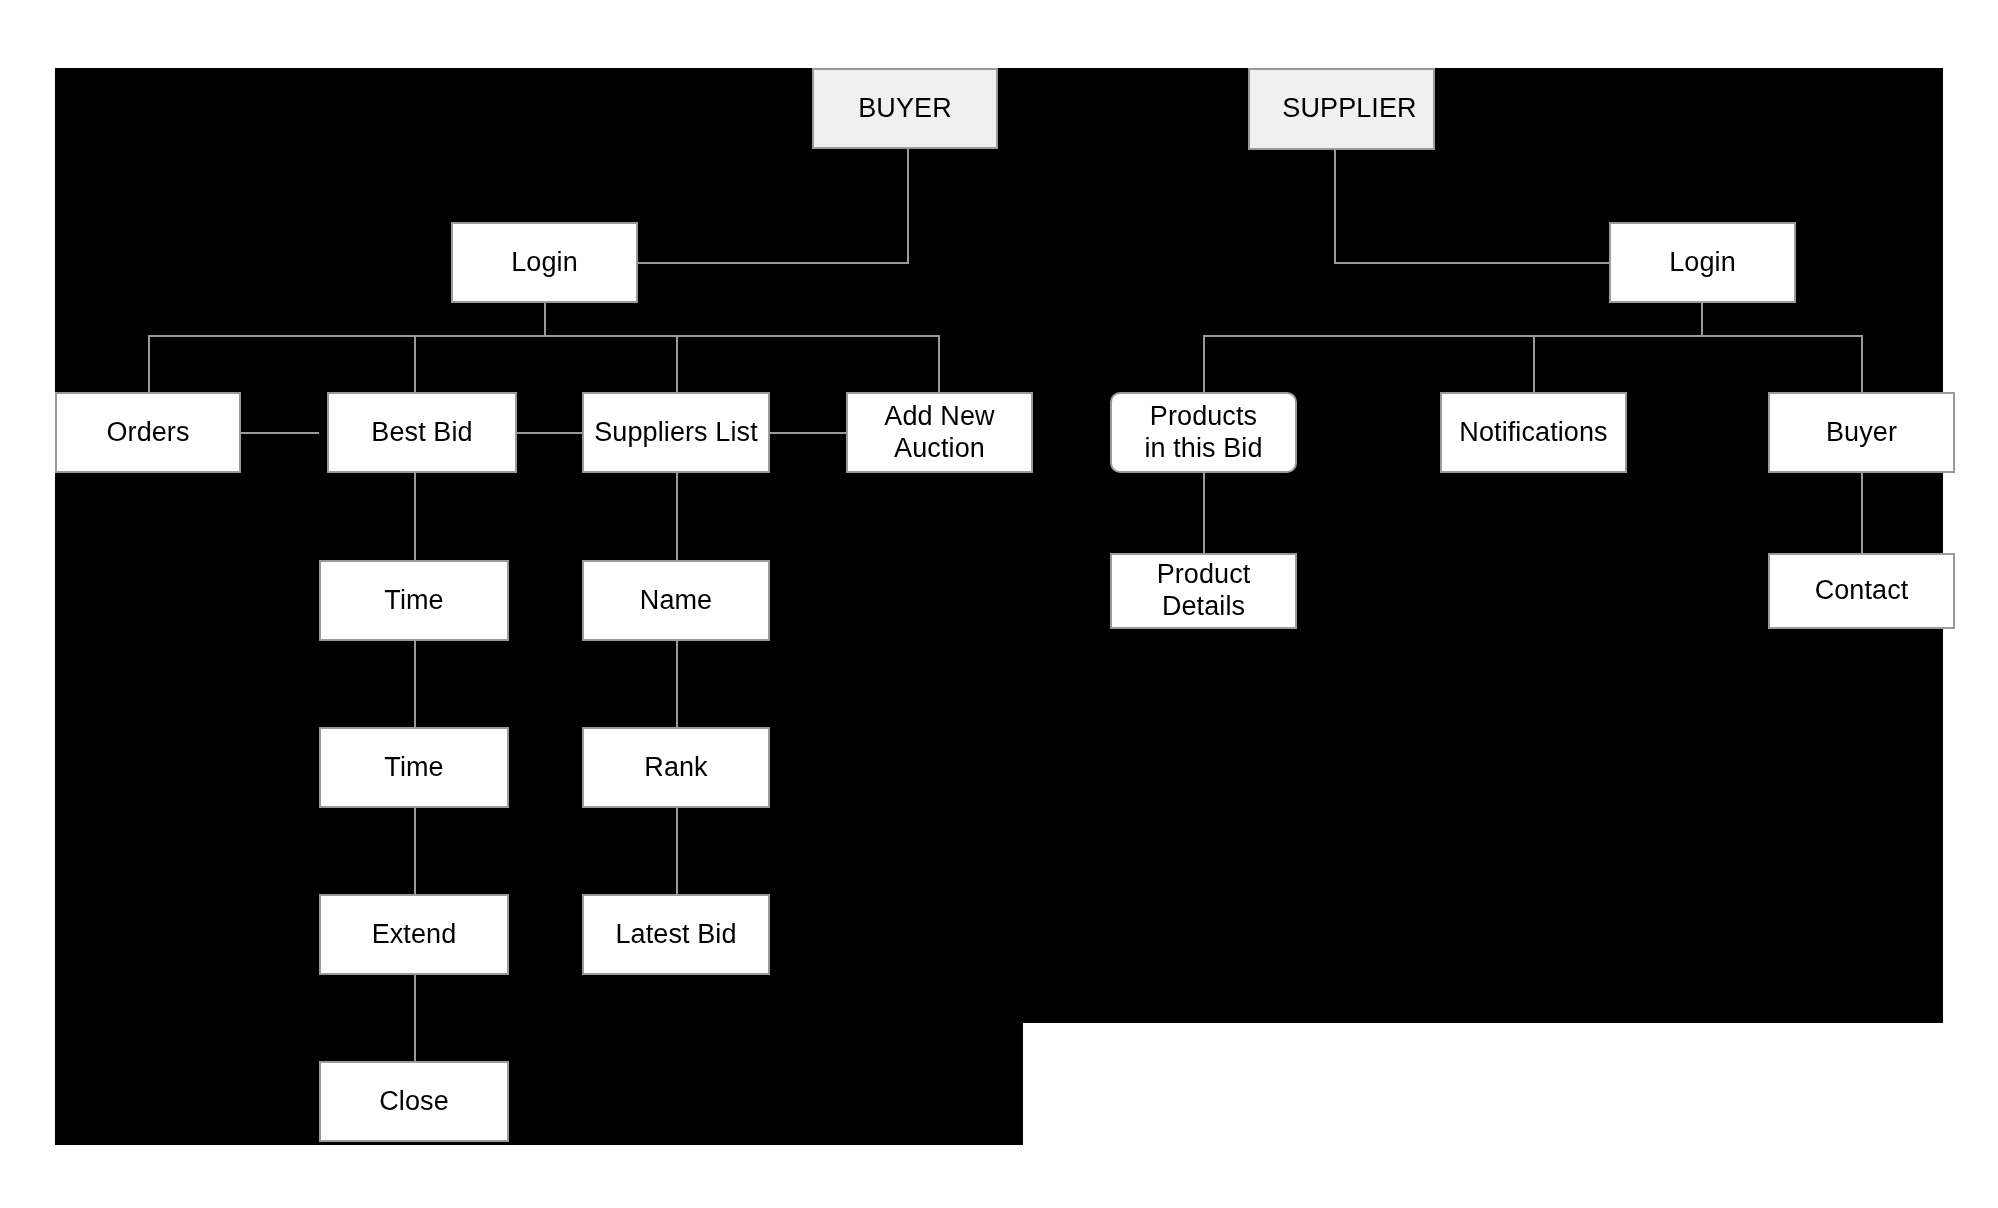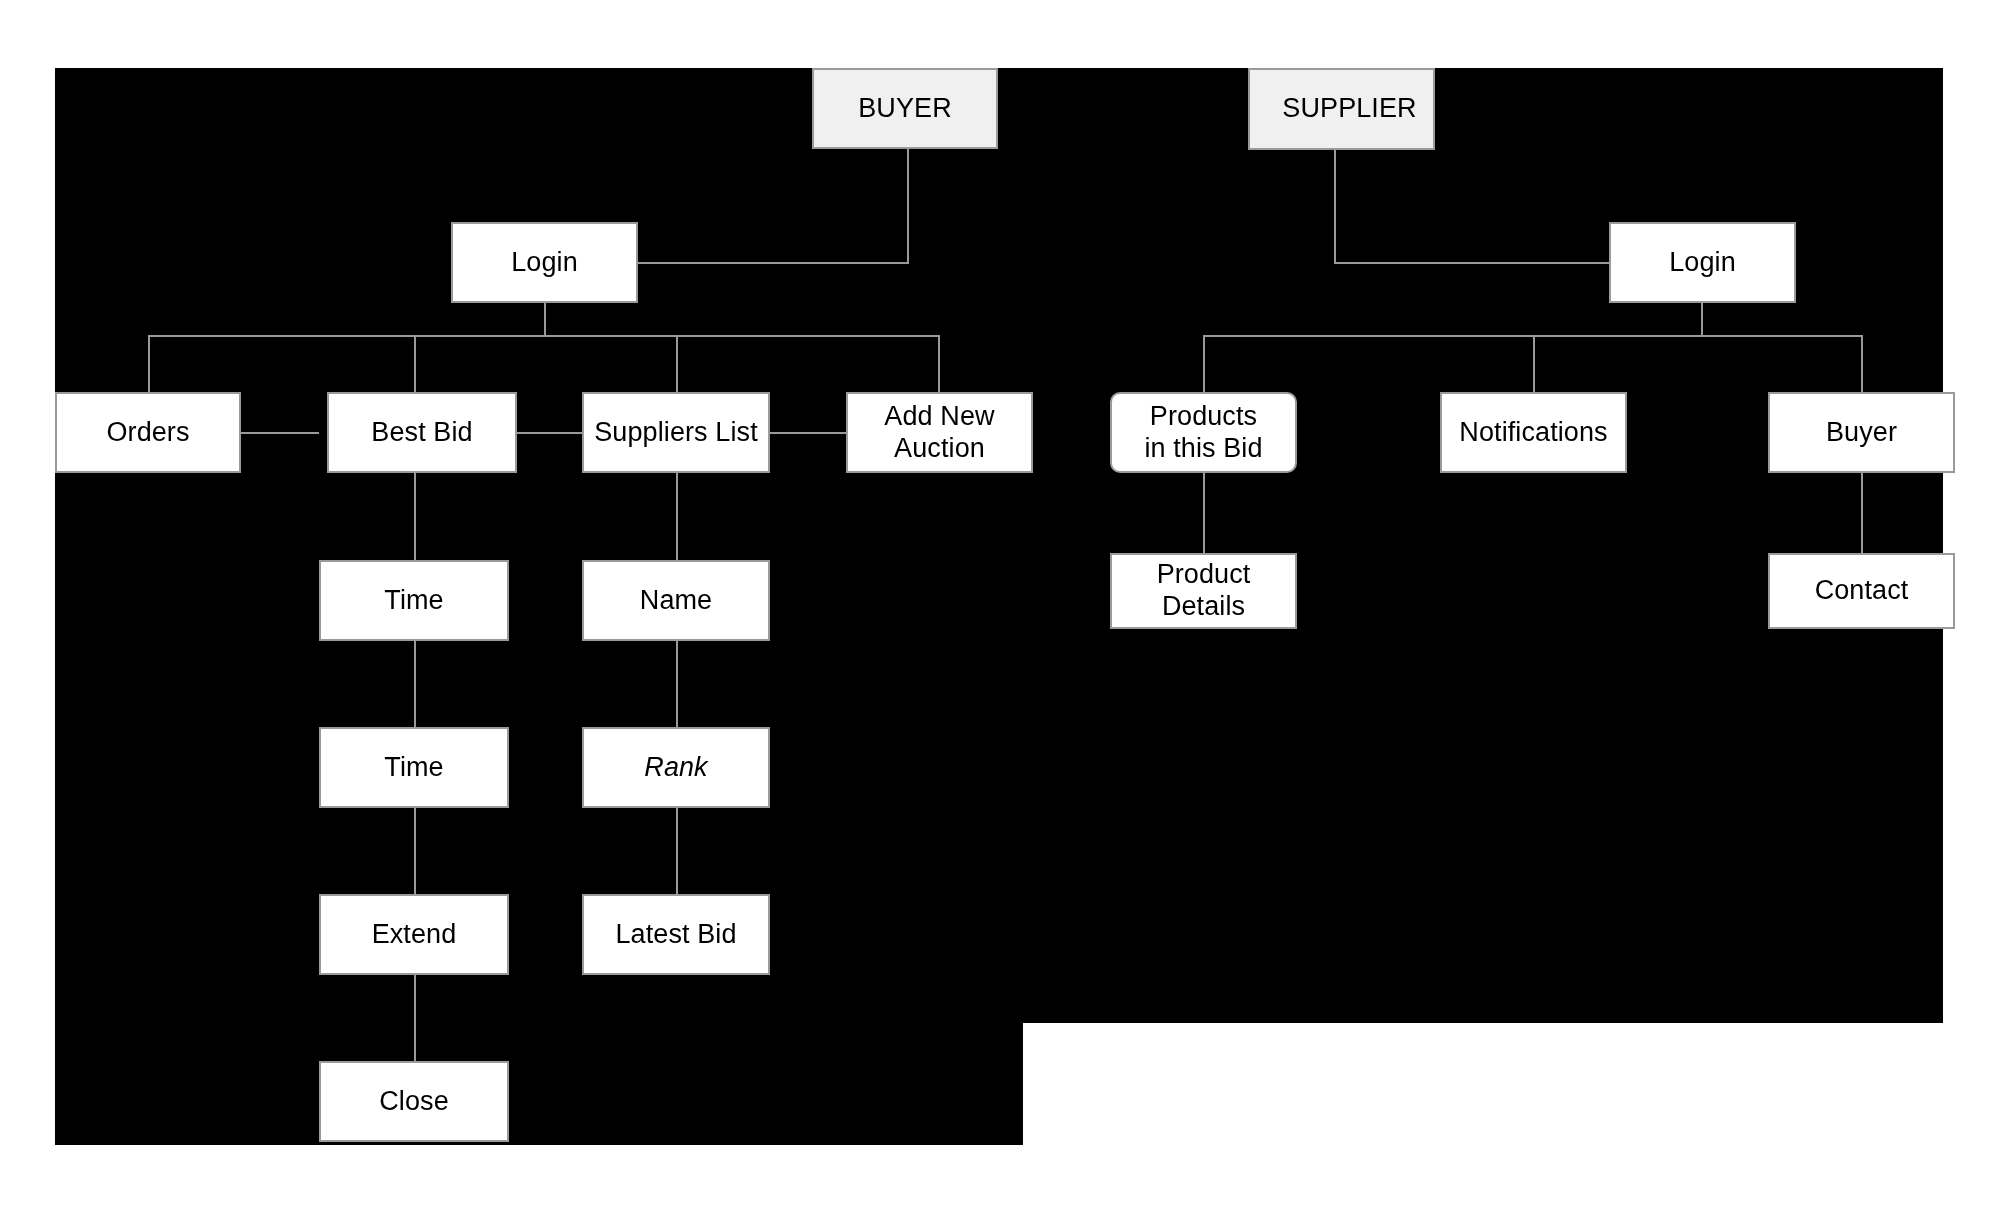--- a/index.html
+++ b/index.html
@@ -120,21 +120,21 @@
 
   <div class="node" style="left:582px; top:560px; width:188px; height:81px;">Name</div>
 
   <div class="node" style="left:1110px; top:553px; width:187px; height:76px;">Product
 Details</div>
 
   <div class="node" style="left:1768px; top:553px; width:187px; height:76px;">Contact</div>
 
   <div class="node" style="left:319px; top:727px; width:190px; height:81px;">Time</div>
 
-  <div class="node" style="left:582px; top:727px; width:188px; height:81px;font-style:italic;">Rank</div>
+  <div class="node" style="left:582px; top:727px; width:188px; height:81px;">Rank</div>
 
   <div class="node" style="left:319px; top:894px; width:190px; height:81px;">Extend</div>
 
   <div class="node" style="left:582px; top:894px; width:188px; height:81px;">Latest Bid</div>
 
   <div class="node" style="left:319px; top:1061px; width:190px; height:81px;">Close</div>
 
 </div>
 
 </body></html>

